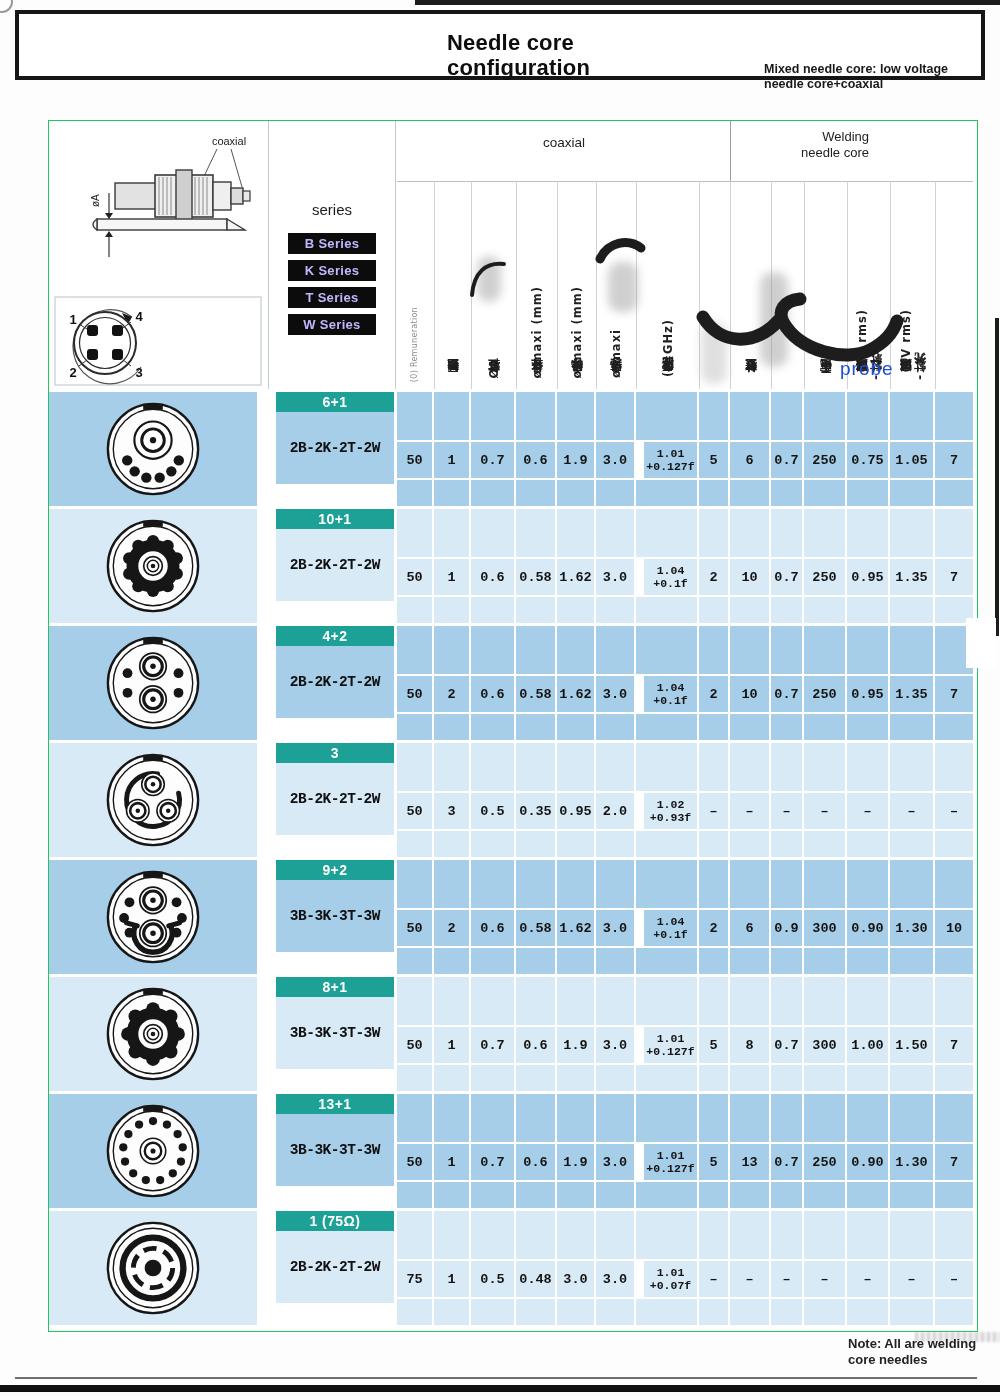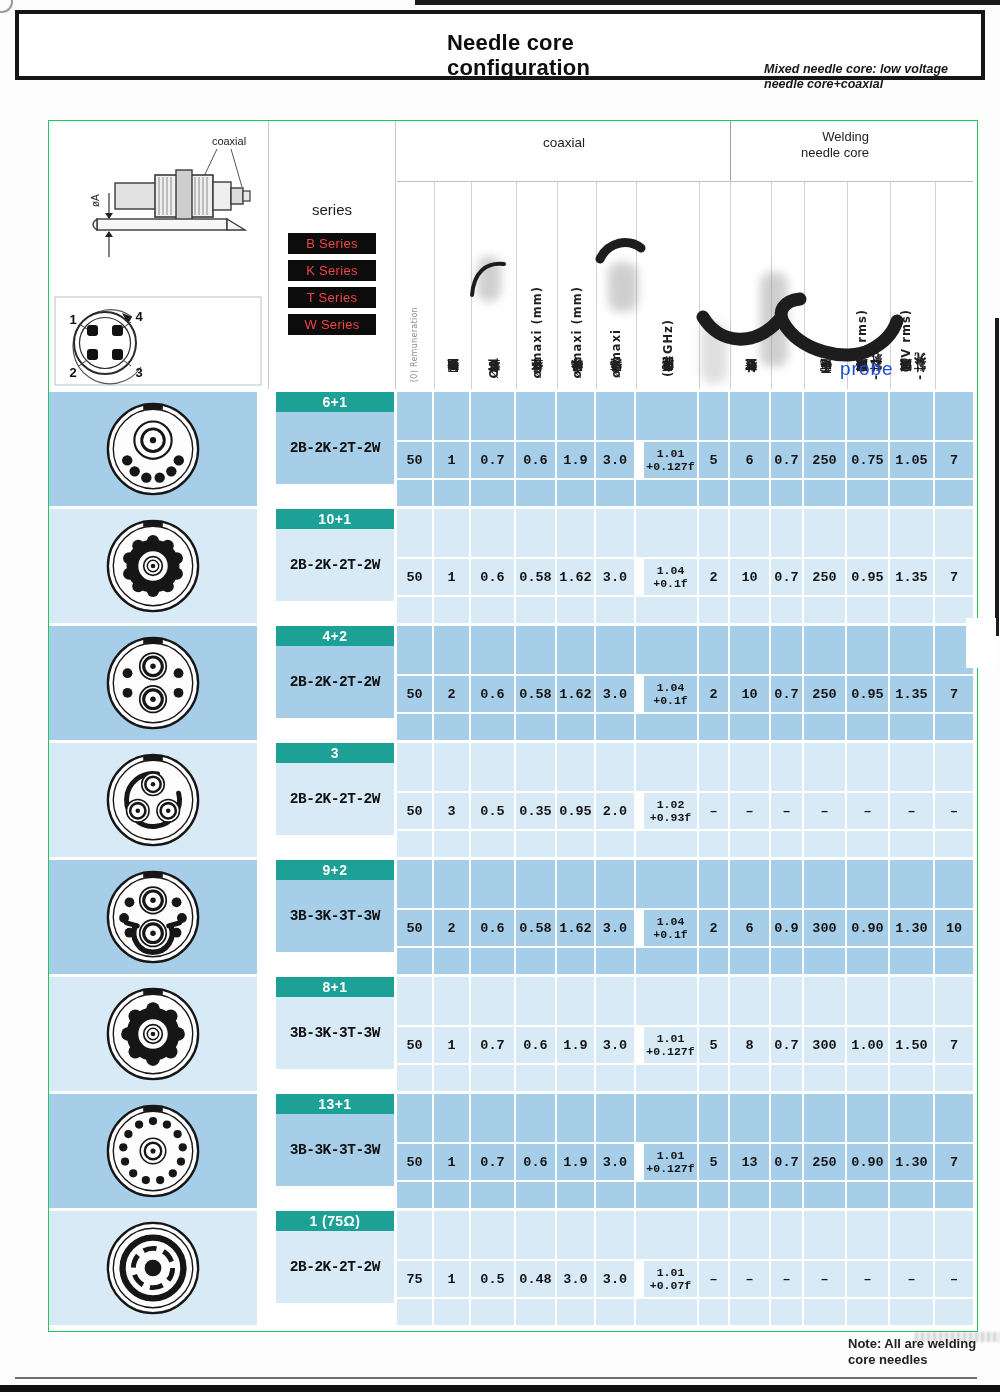--- a/index.html
+++ b/index.html
@@ -13,21 +13,21 @@
   #right-artifact { left:995px; top:318px; width:4px; height:318px; background:#1c1c1c; }
   #border-notch { left:966px; top:618px; width:30px; height:50px; background:#ffffff; z-index:30; }
   #bottom-strip-wm { left:915px; top:1332px; width:85px; height:10px;
      background:repeating-linear-gradient(90deg,#c9c9c9 0 3px,#f2f2f2 3px 6px); filter:blur(1px); opacity:.8; }
   #bottom-rule-thin { left:15px; top:1377px; width:962px; height:2px; background:#6f6f6f; }
   #bottom-rule-thick { left:0; top:1385px; width:1000px; height:7px; background:#101010; }
 
   
   #title-box { left:15px; top:10px; width:970px; height:70px; border:4px solid #161616; background:#fff; }
   #page-title { left:428px; top:17px; font-size:22px; font-weight:700; line-height:1.12; color:#0e0e0e; letter-spacing:.2px; }
-  #page-subtitle { left:745px; top:48px; font-size:12.5px; font-weight:700; line-height:1.18; color:#191919;font-style:italic; }
+  #page-subtitle { left:745px; top:48px; font-size:12.5px; font-weight:700; line-height:1.18; color:#191919; }
 
   
   #main-table { left:48px; top:120px; width:930px; height:1212px; border:1px solid #22c55e; background:#fff; overflow:hidden; }
 
   
   #table-header { left:0; top:0; width:924px; height:268px; background:#fff; }
   .vline { position:absolute; width:1px; background:#c3c9ce; }
   #group-rule { position:absolute; left:348px; top:60px; width:576px; height:1px; background:#b8bdc3; }
   #group-divider { position:absolute; left:681px; top:0; width:1px; height:268px; background:#9aa0a6; }
   #coaxial-group-label { position:absolute; left:470px; top:14px; width:90px; text-align:center; font-size:13.5px; color:#222; }
@@ -39,22 +39,22 @@
   .hcell.first { border-left:none; }
   .vh { writing-mode:vertical-rl; transform:rotate(180deg); font-weight:700; font-size:11.5px;
         font-family:"DejaVu Sans",sans-serif; color:#1f1f1f; letter-spacing:1px; max-height:196px; line-height:1.05; }
   .vh.wm { font-weight:400; font-size:8px; color:#8d8d8d; letter-spacing:.3px; }
 
   
   #diagram-cell { position:absolute; left:0; top:0; width:218px; height:268px; }
   
   #series-panel { position:absolute; left:221px; top:0; width:124px; height:268px; }
   #series-label { position:absolute; left:0; top:80px; width:124px; text-align:center; font-size:15px; color:#1c1c1c; }
-  .badge { position:absolute; left:18px; width:88px; height:21px; background:#0c0c0c; color:#ef4444;
-           font-size:13px; font-weight:400; display:flex; align-items:center; justify-content:center; letter-spacing:.3px; }
+  .badge { position:absolute; left:18px; width:88px; height:21px; background:#0c0c0c; color:#c4b5fd;
+           font-size:13px; font-weight:700; display:flex; align-items:center; justify-content:center; letter-spacing:.3px; }
 
   
   #table-rows { position:absolute; left:0; top:268px; width:924px; }
   .trow { position:relative; width:924px; height:117px; display:flex; gap:3px; background:#fff; padding-top:3px; }
   .cellbg { background:#a7cee8; }
   .trow.light .cellbg { background:#d8eaf6; }
   .cell-img { width:218px; height:114px; display:flex; align-items:center; justify-content:center; }
   .cell-series { width:124px; height:92px; display:flex; flex-direction:column;margin-left:16px; }
   .band { height:20px; background:#1da095; color:#fff; font-weight:700; font-size:14px;
           display:flex; align-items:center; justify-content:center; letter-spacing:.4px; }

